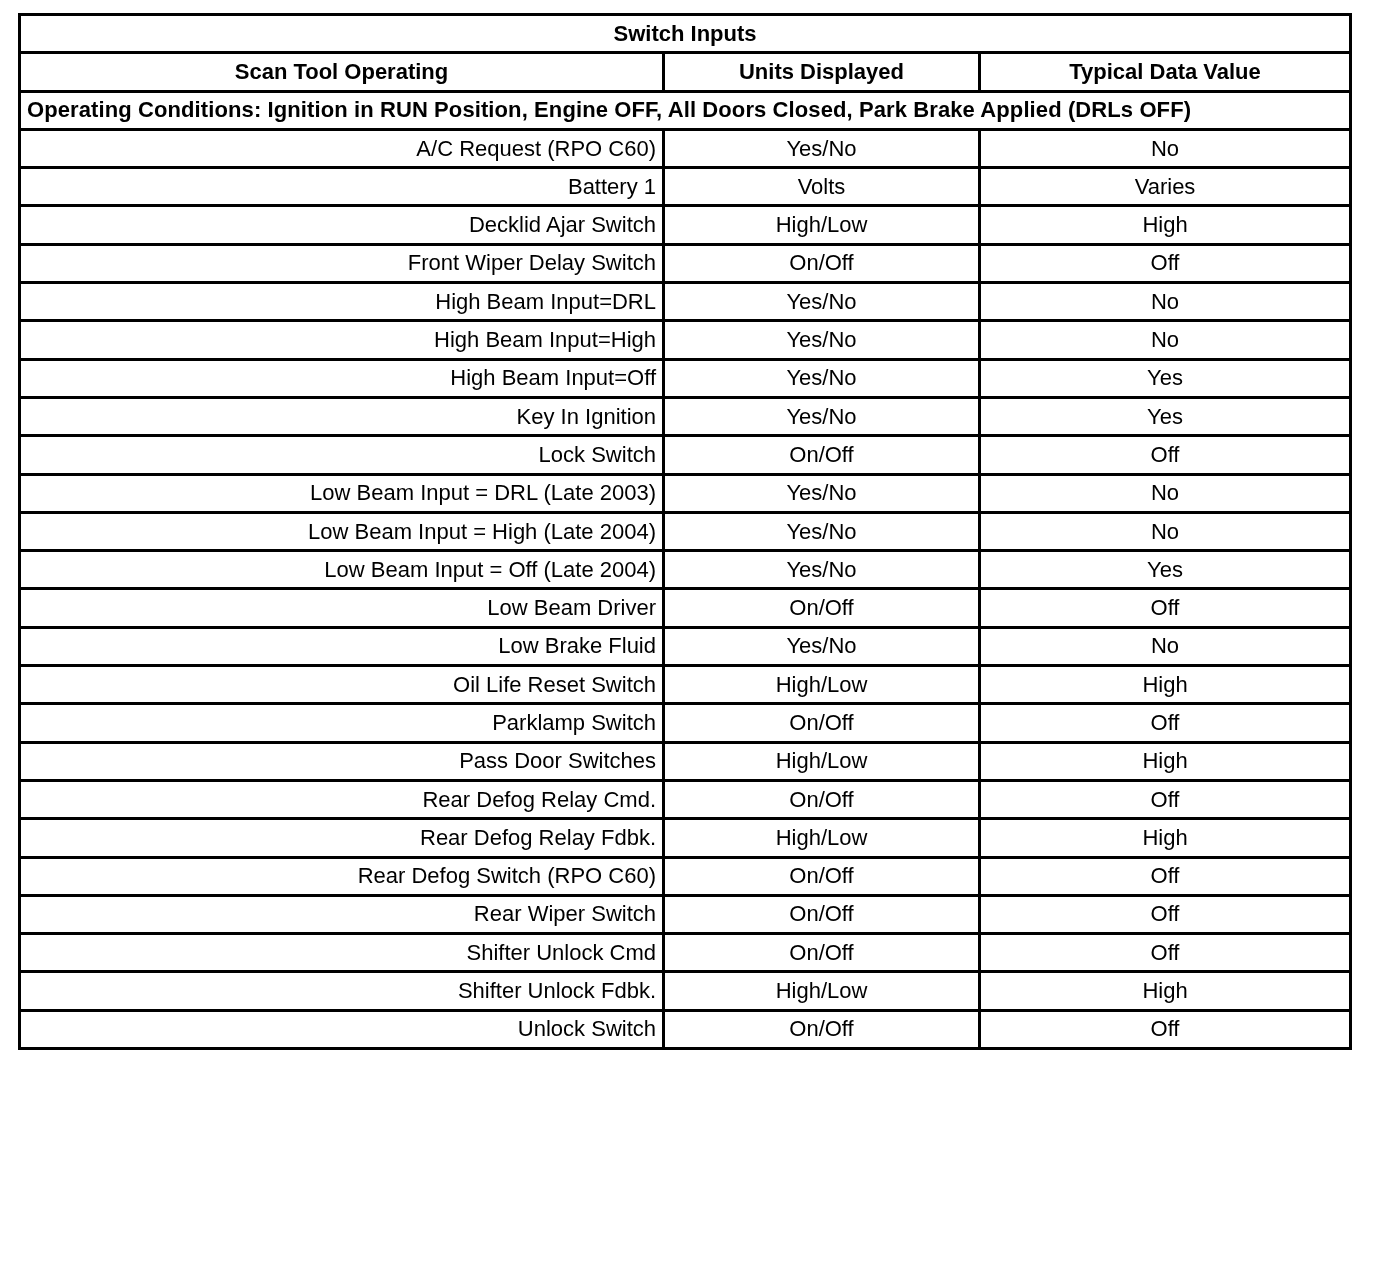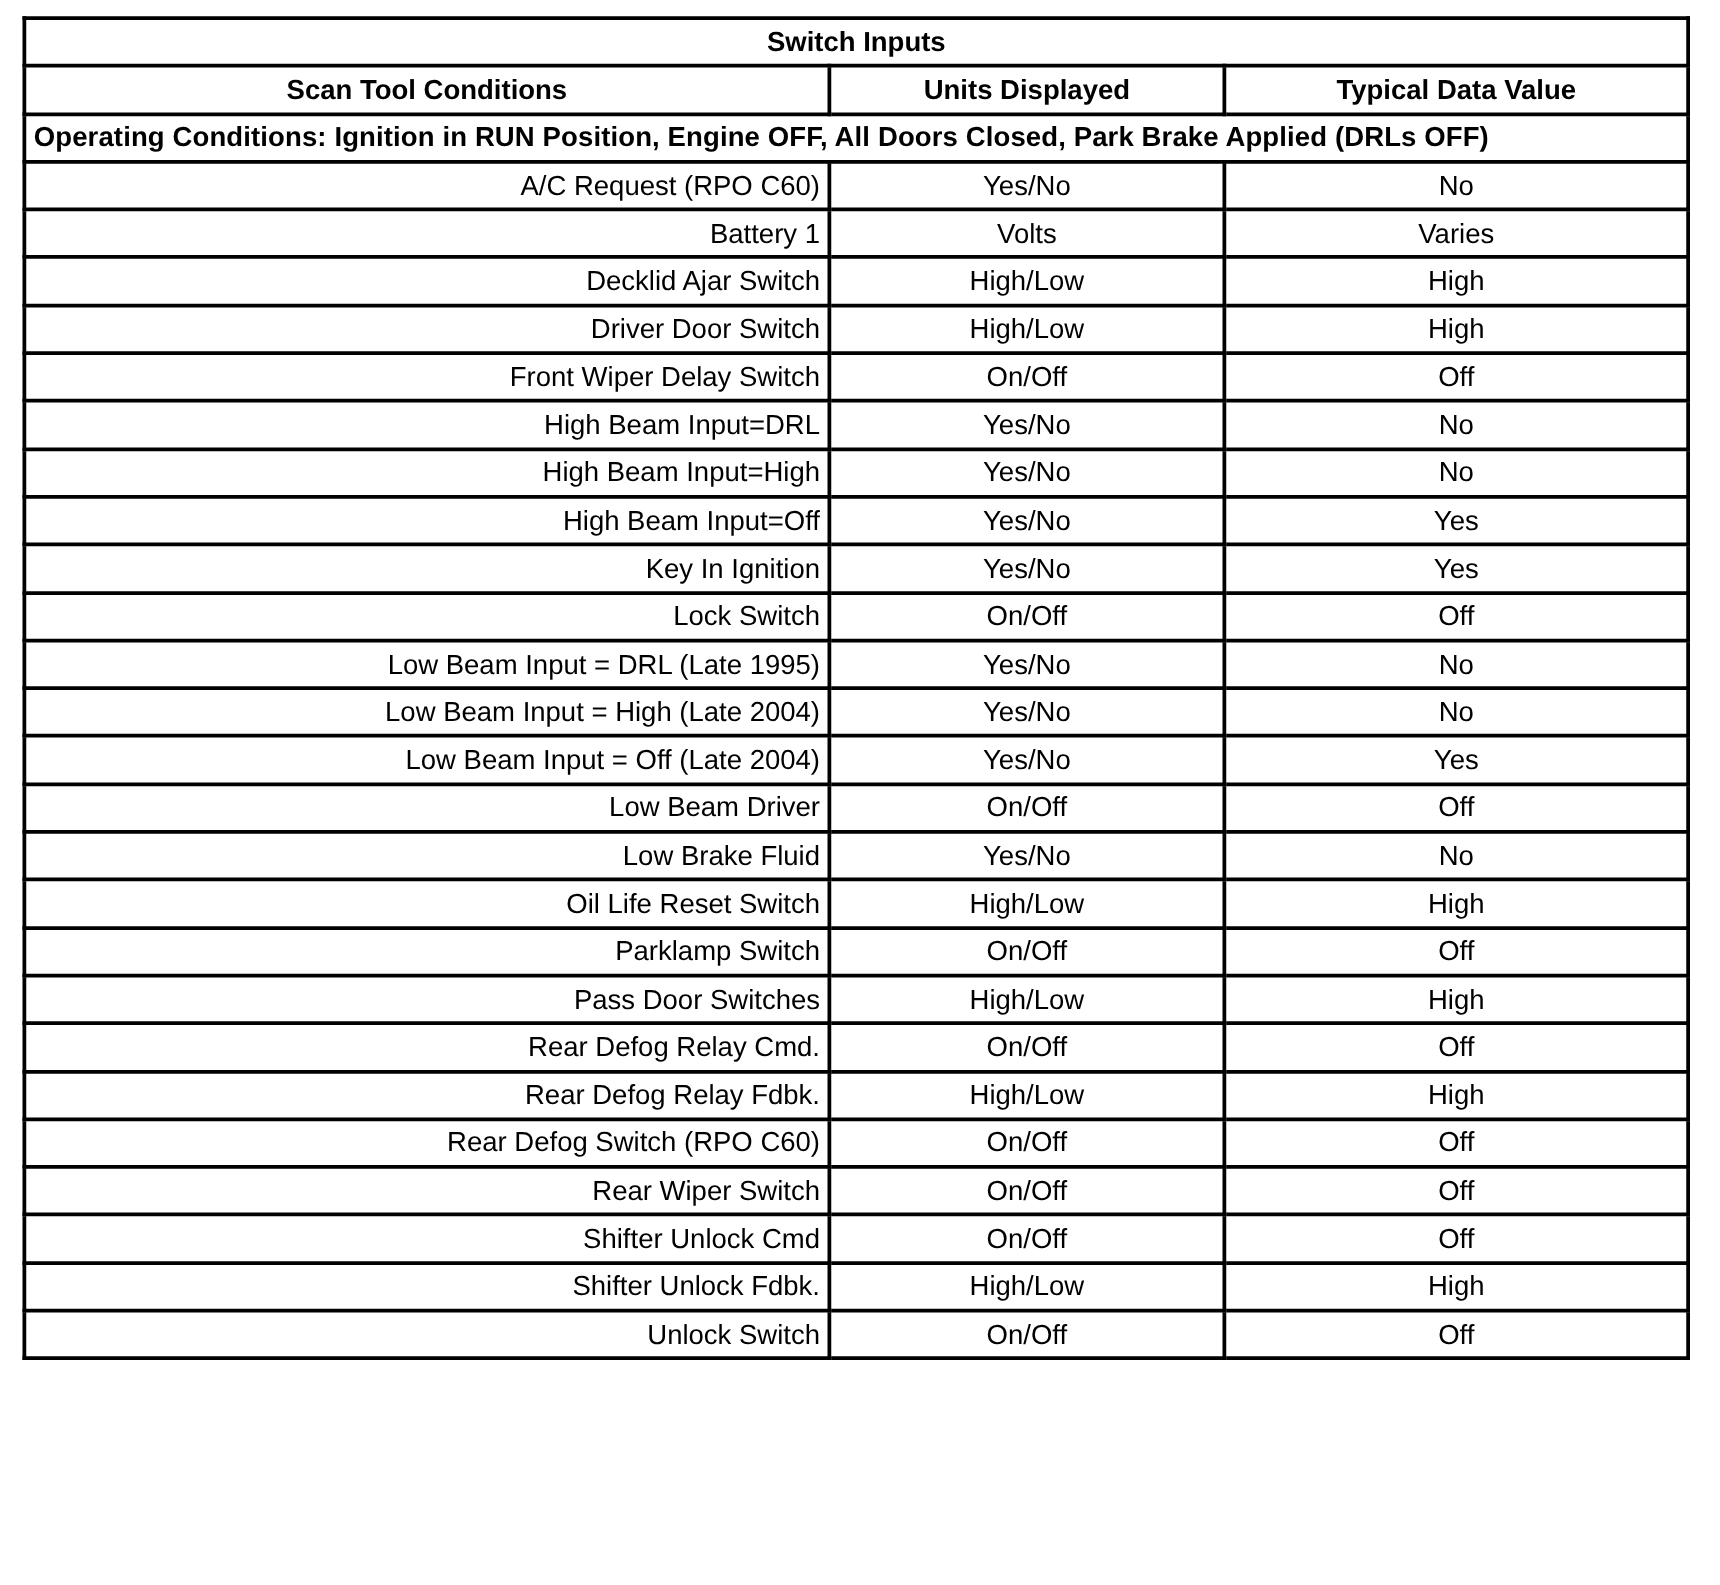--- a/index.html
+++ b/index.html
@@ -30,46 +30,41 @@
   <colgroup>
     <col class="c1">
       <col class="c2">
       <col class="c3">
   </colgroup>
   <thead>
     <tr class="title-row">
       <th colspan="3">Switch Inputs</th>
     </tr>
     <tr>
-      <th>Scan Tool Conditions</th>
+      <th>Scan Tool Operating</th>
       <th>Units Displayed</th>
       <th>Typical Data Value</th>
     </tr>
   </thead>
   <tbody id="rows">
     <tr class="cond-row">
       <td colspan="3">Operating Conditions: Ignition in RUN Position, Engine OFF, All Doors Closed, Park Brake Applied (DRLs OFF)</td>
     </tr>
   <tr>
         <td class="param">A/C Request (RPO C60)</td>
         <td class="units">Yes/No</td>
         <td class="value">No</td>
       </tr>
       <tr>
         <td class="param">Battery 1</td>
         <td class="units">Volts</td>
         <td class="value">Varies</td>
       </tr>
       <tr>
         <td class="param">Decklid Ajar Switch</td>
-        <td class="units">High/Low</td>
-        <td class="value">High</td>
-      </tr>
-      <tr>
-        <td class="param">Driver Door Switch</td>
         <td class="units">High/Low</td>
         <td class="value">High</td>
       </tr>
       <tr>
         <td class="param">Front Wiper Delay Switch</td>
         <td class="units">On/Off</td>
         <td class="value">Off</td>
       </tr>
       <tr>
         <td class="param">High Beam Input=DRL</td>
@@ -90,21 +85,21 @@
         <td class="param">Key In Ignition</td>
         <td class="units">Yes/No</td>
         <td class="value">Yes</td>
       </tr>
       <tr>
         <td class="param">Lock Switch</td>
         <td class="units">On/Off</td>
         <td class="value">Off</td>
       </tr>
       <tr>
-        <td class="param">Low Beam Input = DRL (Late 1995)</td>
+        <td class="param">Low Beam Input = DRL (Late 2003)</td>
         <td class="units">Yes/No</td>
         <td class="value">No</td>
       </tr>
       <tr>
         <td class="param">Low Beam Input = High (Late 2004)</td>
         <td class="units">Yes/No</td>
         <td class="value">No</td>
       </tr>
       <tr>
         <td class="param">Low Beam Input = Off (Late 2004)</td>

